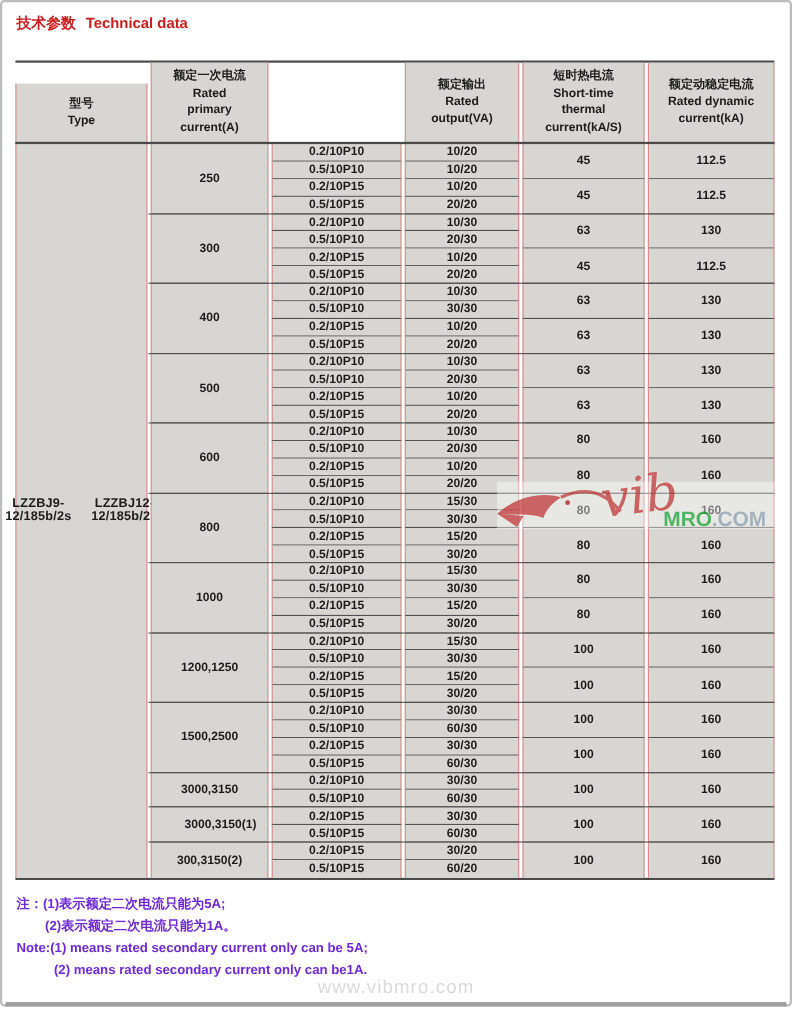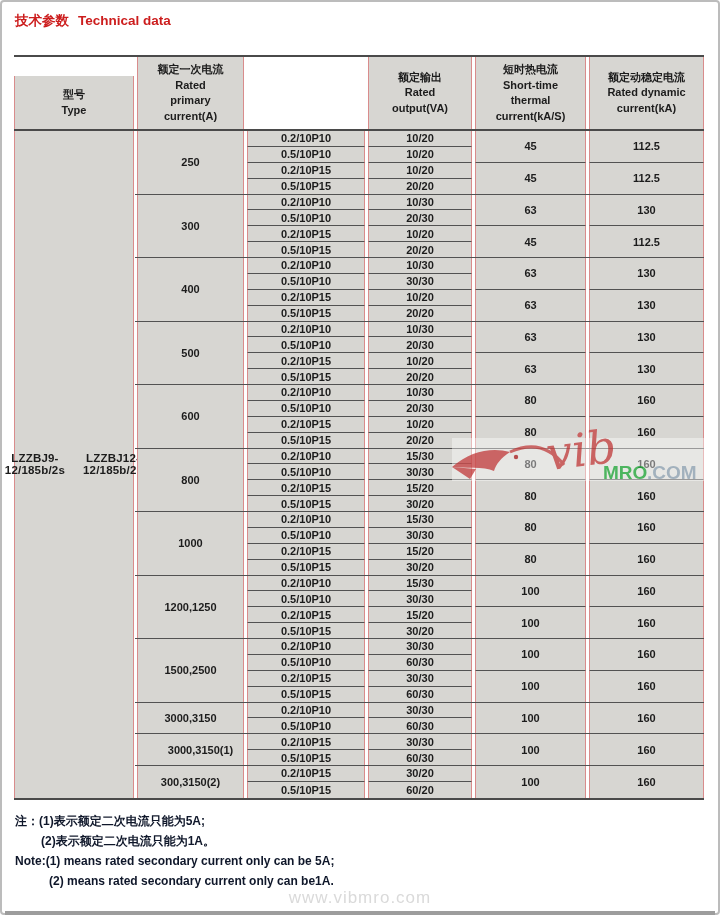--- a/index.html
+++ b/index.html
@@ -18,21 +18,21 @@
   .cell{background:#d7d6d2;border-left:1px solid #d98c8c;border-right:1px solid #d98c8c;
         display:flex;align-items:center;justify-content:center;text-align:center;
         font-size:11px;font-weight:bold;color:#1c1c1c;box-sizing:border-box;}
   .bline{border-bottom:1px solid #525252;}
   .hcell{flex-direction:column;border-bottom:2px solid #4a4a4a;line-height:15.5px;}
   .type-cell{flex-direction:row;gap:18px;font-size:11.5px;letter-spacing:.2px;}
   .hline{position:absolute;left:0;right:0;top:72px;height:2px;background:#4a4a4a;}
   .gline{position:absolute;left:121px;right:0;height:1px;background:#525252;}
 
   
-  .notes{position:absolute;left:15px;top:811px;font-size:12px;font-weight:bold;color:#0f172a;line-height:20px;}
+  .notes{position:absolute;left:15px;top:811px;font-size:12px;font-weight:bold;color:#6d28d9;line-height:20px;}
   .notes .indent-zh{padding-left:26px;}
   .notes .indent-en{padding-left:34px;}
 
   
   .wm{position:absolute;left:440px;top:429px;width:274px;height:64px;opacity:.82;}
   .wm-bg{position:absolute;left:12px;top:9px;width:252px;height:43px;background:rgba(255,255,255,.5);}
   .wm-swoosh{position:absolute;left:6px;top:6px;}
   .wm-script{position:absolute;left:106px;top:-6px;font-family:"DejaVu Serif",serif;
              font-style:italic;font-size:46px;color:#c64a4a;transform:rotate(-7deg);}
   .wm-mro{position:absolute;left:163px;top:33px;font-size:19px;font-weight:bold;color:#2fae46;}

